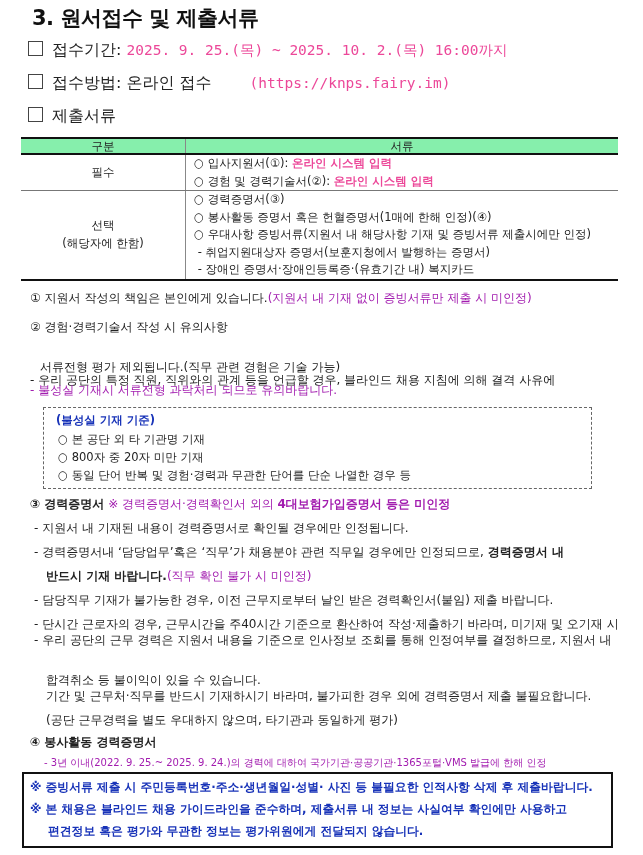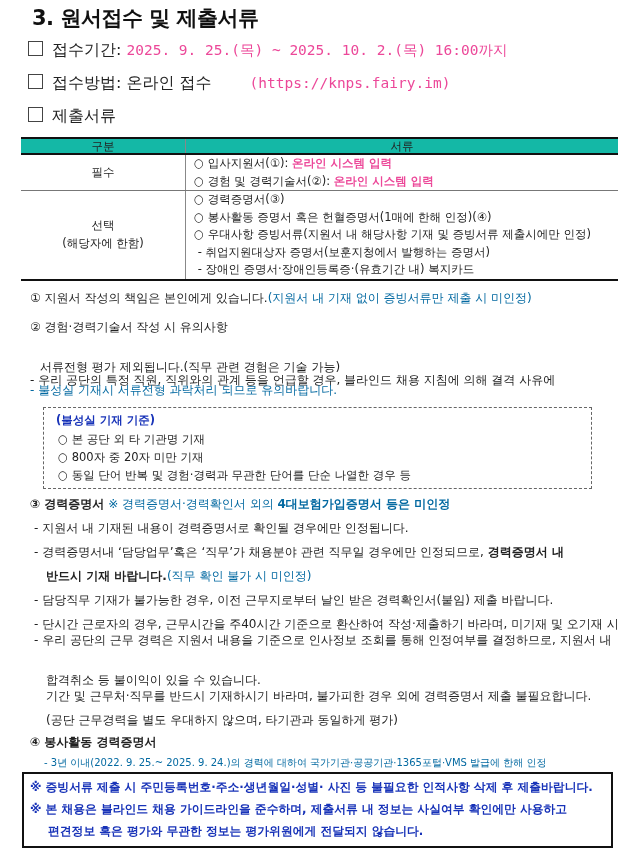--- a/index.html
+++ b/index.html
@@ -3,26 +3,26 @@
 <meta charset="utf-8">
 <style>
   html, body { margin:0; padding:0; background:#fff; }
   body { width:643px; height:855px; position:relative; overflow:hidden;
          font-family:"DejaVu Sans", sans-serif; color:#222; }
   .abs { position:absolute; white-space:nowrap; }
   .title { left:16px; top:4px; font-size:21px; font-weight:bold; color:#111; letter-spacing:-0.5px;margin-left:16px; }
   .chk { left:28px; font-size:16px; color:#222; }
   .chk .box { display:inline-block; width:13px; height:13px; border:1.5px solid #444; vertical-align:-1px; margin-right:9px; }
   .blue { color:#ec4899; }
-  .red { color:#0369a1; }
+  .red { color:#a21caf; }
   .navy { color:#1833b8; }
   .bold { font-weight:bold; }
   
   .doc-table { position:absolute; left:21px; top:137px; width:597px; border-collapse:collapse; font-size:11.5px; }
-  .doc-table th { background:#14b8a6; font-weight:normal; height:14px; line-height:14px; padding:0;
+  .doc-table th { background:#86efac; font-weight:normal; height:14px; line-height:14px; padding:0;
                   border-top:2.5px solid #111; border-bottom:2.5px solid #111; }
   .doc-table th.c1 { border-right:1px solid #888; }
   .doc-table td { padding:0 0 0 8px; vertical-align:middle; line-height:17.5px; }
   .doc-table td.c1 { text-align:center; border-right:1px solid #888; padding:0; width:164px; }
   .doc-table tr.r1 td { border-bottom:1px solid #777; }
   .doc-table tr.r2 td { border-bottom:2.5px solid #111; }
   .doc-table .line { display:block; }
   .sm { font-size:12px; }
   .dash-box { position:absolute; left:43px; top:407px; width:547px; height:80px; border:1px dashed #666; }
   .dash-box .l { position:absolute; left:14px; font-size:11.5px; white-space:nowrap; }

